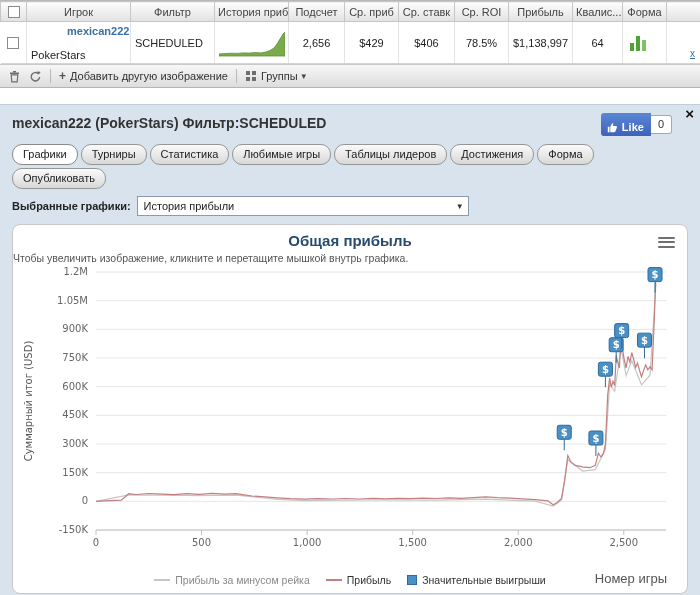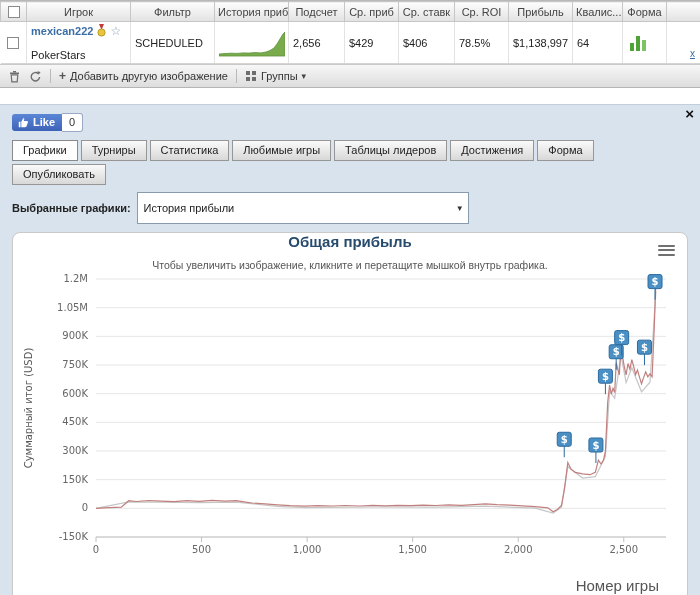--- a/index.html
+++ b/index.html
@@ -4,72 +4,72 @@
 <style>
   * { box-sizing:border-box; margin:0; padding:0; }
   html,body { width:700px; height:595px; }
   body { font-family:"Liberation Sans","DejaVu Sans",sans-serif; background:#fff; overflow:hidden; font-size:11px; color:#222; }
 
   
   .grid-wrap { border-top:1px solid #b8b8b8; }
   table.stats { width:700px; border-collapse:collapse; table-layout:fixed; font-size:11px; }
   table.stats th { background:linear-gradient(#fdfdfd,#e2e2e2); border:1px solid #c6c6c6; color:#444; font-weight:normal; height:20px; padding:2px 3px; white-space:nowrap; overflow:hidden; text-align:center; }
   table.stats td { border-right:1px solid #e3e3e3; border-bottom:1px solid #d4d4d4; padding:2px 4px; height:38px; vertical-align:middle; white-space:nowrap; overflow:hidden; background:#fff; }
-  td.num { text-align:left; padding-right:6px; }
+  td.num { text-align:center; padding-right:6px; }
   .cb { display:inline-block; width:12px; height:12px; border:1px solid #8a8a8a; background:#fff; vertical-align:middle; }
   .col-cb { text-align:center; }
   .player-line { display:flex; align-items:center; gap:3px; }
-  .player-link { color:#3b6ea5; font-weight:bold; text-decoration:none; }
+  .player-link { color:#3b6ea5; font-weight:bold; text-decoration:none;margin-left:36px; }
   .site-name { color:#222; margin-top:12px; }
   .star { color:#8aa0b8; font-size:12px; line-height:10px; }
   .form-cell svg, .hist-cell svg { display:block; }
   .remove-cell { text-align:right; vertical-align:bottom !important; padding:0 5px 4px 0 !important; }
   .remove-link { color:#3b6ea5; text-decoration:underline; font-size:10px; }
 
   
   .toolbar { height:24px; background:linear-gradient(#f7f7f7,#dddddd); border-top:1px solid #c9c9c9; border-bottom:1px solid #b5b5b5; display:flex; align-items:center; gap:8px; padding:0 8px; color:#333; }
   .tool-btn { display:flex; align-items:center; gap:4px; cursor:default; }
   .tb-sep { width:1px; height:14px; background:#b9b9b9; }
   .plus-glyph { font-weight:bold; color:#555; font-size:12px; line-height:10px; }
   .caret { font-size:9px; color:#444; }
 
   
   .panel { margin-top:16px; background:#d8e3ee; height:497px; padding:8px 12px; position:relative; border-top:1px solid #c2cedb; }
   .panel-close { position:absolute; top:2px; right:6px; font-size:15px; font-weight:bold; color:#111; line-height:14px; cursor:default; }
   .panel-head { display:flex; align-items:flex-start; justify-content:space-between; padding-right:16px; }
   .panel-title { font-size:14px; font-weight:bold; color:#333; padding-top:2px; }
   .like-wrap { display:flex; align-items:center; }
-  .like-btn { background:#4a74c9; background:linear-gradient(#5b86d6,#3d63b8); color:#fff; border-radius:3px 0 0 3px; padding:2px 7px 3px 6px; display:flex; align-items:center; gap:4px; font-size:11px; font-weight:bold; }
+  .like-btn { background:#4a74c9; background:linear-gradient(#5b86d6,#3d63b8); color:#fff; border-radius:3px 0 0 3px; padding:8px 7px 3px 6px; display:flex; align-items:center; gap:4px; font-size:11px; font-weight:bold; }
   .like-count { background:#fff; border:1px solid #9aa9c4; border-left:none; border-radius:0 3px 3px 0; padding:2px 7px 3px; font-size:11px; color:#333; }
 
   .tabs { margin-top:8px; display:flex; flex-wrap:wrap; gap:3px; width:640px; }
-  .tab { padding:3px 10px 4px; background:linear-gradient(#fafafa,#d8d8d8); border:1px solid #969696; border-radius:0; color:#222; cursor:default; }
+  .tab { padding:3px 10px 4px; background:linear-gradient(#fafafa,#d8d8d8); border:1px solid #969696; border-radius:10px; color:#222; cursor:default; }
   .tab.active { background:#fefefe; border-color:#8a8a8a; }
 
   .select-row { margin-top:7px; display:flex; align-items:center; gap:6px; }
   .select-label { font-weight:bold; color:#222; }
-  .fake-select { width:332px; height:32px; background:#fff; border:1px solid #8a9bb0; display:flex; align-items:center; }
+  .fake-select { width:332px; height:20px; background:#fff; border:1px solid #8a9bb0; display:flex; align-items:center; }
   .fake-select .val { flex:1; padding:0 6px; overflow:hidden; }
   .fake-select .arrow { font-size:8px; color:#333; padding:0 4px; }
 
   
-  .chart-box { margin-top:8px; background:#fff; border:1px solid #c9c9c9; border-radius:8px; height:370px; position:relative; padding-top:0; }
+  .chart-box { margin-top:8px; background:#fff; border:1px solid #c9c9c9; border-radius:8px; height:370px; position:relative; padding-top:7px; }
   .chart-title { text-align:center; color:#274b6d; font-size:15px; font-weight:bold; }
-  .chart-subtitle { text-align:center; color:#555; font-size:10.5px; margin-top:9px; }
+  .chart-subtitle { text-align:left; color:#555; font-size:10.5px; margin-top:3px; }
   .burger { position:absolute; top:9px; right:12px; width:17px; cursor:default; }
   .burger span { display:block; height:2px; background:#707070; margin:2.5px 0; border-radius:1px; }
   #plot { display:block; margin:0 auto; }
   #plot text { font-family:"DejaVu Sans","Liberation Sans",sans-serif; }
   .legend { position:absolute; bottom:7px; left:0; width:100%; display:flex; justify-content:center; align-items:center; gap:16px; font-size:10.5px; }
   .legend .item { display:flex; align-items:center; gap:5px; cursor:default; }
   .sw-line { width:16px; height:2px; }
   .sw-sq { width:10px; height:10px; border:1px solid #2d6a9f; }
   .lg-muted { color:#8a8a8a; }
   .lg-dark { color:#333; }
-  .x-axis-title { position:absolute; bottom:7px; right:28px; font-size:15px; color:#555; }
+  .x-axis-title { position:absolute; bottom:7px; right:20px; font-size:13px; color:#555; }
 </style>
 </head>
 <body>
 
 <div class="grid-wrap">
   <table class="stats">
     <colgroup>
       <col style="width:26px">
         <col style="width:104px">
         <col style="width:84px">
@@ -169,20 +169,21 @@
       <span>Группы</span>
       <span class="caret">▾</span>
     </span>
   </div>
 </div>
 
 <div class="panel">
   <span class="panel-close">×</span>
 
   <div class="panel-head">
+    <div class="panel-title">mexican222 (PokerStars) Фильтр:SCHEDULED</div>
     <div class="like-wrap">
       <span class="like-btn">
         <svg width="11" height="11" viewBox="0 0 14 14">
           <path d="M1 6h2.2v7H1z M4.2 13V6.2L6.4 2c.5-.9 1.8-.4 1.6.6L7.4 5.2h3.8c1 0 1.7.9 1.4 1.8l-1.6 4.6c-.3.8-1 1.4-1.9 1.4H4.2z" fill="#fff"></path>
         </svg>
         <span>Like</span>
       </span>
       <span class="like-count">0</span>
     </div>
   </div>
@@ -268,15 +269,29 @@
         <rect x="596.6666666666667" y="59.59555555555555" width="14" height="14" rx="2" fill="#4a90c4" stroke="#2d6a9f"></rect>
         <text x="603.6666666666667" y="70.09555555555555" text-anchor="middle" fill="#ffffff" font-size="10" font-weight="bold">$</text>
         <line x1="626.4666666666667" y1="83.1511111111111" x2="626.4666666666667" y2="94.1511111111111" stroke="#2d6a9f"></line>
         <rect x="619.4666666666667" y="69.1511111111111" width="14" height="14" rx="2" fill="#4a90c4" stroke="#2d6a9f"></rect>
         <text x="626.4666666666667" y="79.6511111111111" text-anchor="middle" fill="#ffffff" font-size="10" font-weight="bold">$</text>
         <line x1="637.0222222222222" y1="17.6" x2="637.0222222222222" y2="28.6" stroke="#2d6a9f"></line>
         <rect x="630.0222222222222" y="3.6000000000000014" width="14" height="14" rx="2" fill="#4a90c4" stroke="#2d6a9f"></rect>
         <text x="637.0222222222222" y="14.100000000000001" text-anchor="middle" fill="#ffffff" font-size="10" font-weight="bold">$</text>
       </svg>
 
+    <div class="legend">
+      <span class="item">
+        <span class="sw-line" id="sw1" style="background: rgb(198, 198, 198);"></span>
+        <span class="lg-muted">Прибыль за минусом рейка</span>
+      </span>
+      <span class="item">
+        <span class="sw-line" id="sw2" style="background: rgb(193, 127, 127);"></span>
+        <span class="lg-dark">Прибыль</span>
+      </span>
+      <span class="item">
+        <span class="sw-sq" id="sw3" style="background: rgb(74, 144, 196); border-color: rgb(45, 106, 159);"></span>
+        <span class="lg-dark">Значительные выигрыши</span>
+      </span>
+    </div>
     <span class="x-axis-title">Номер игры</span>
   </div>
 </div>
 
 </body></html>

